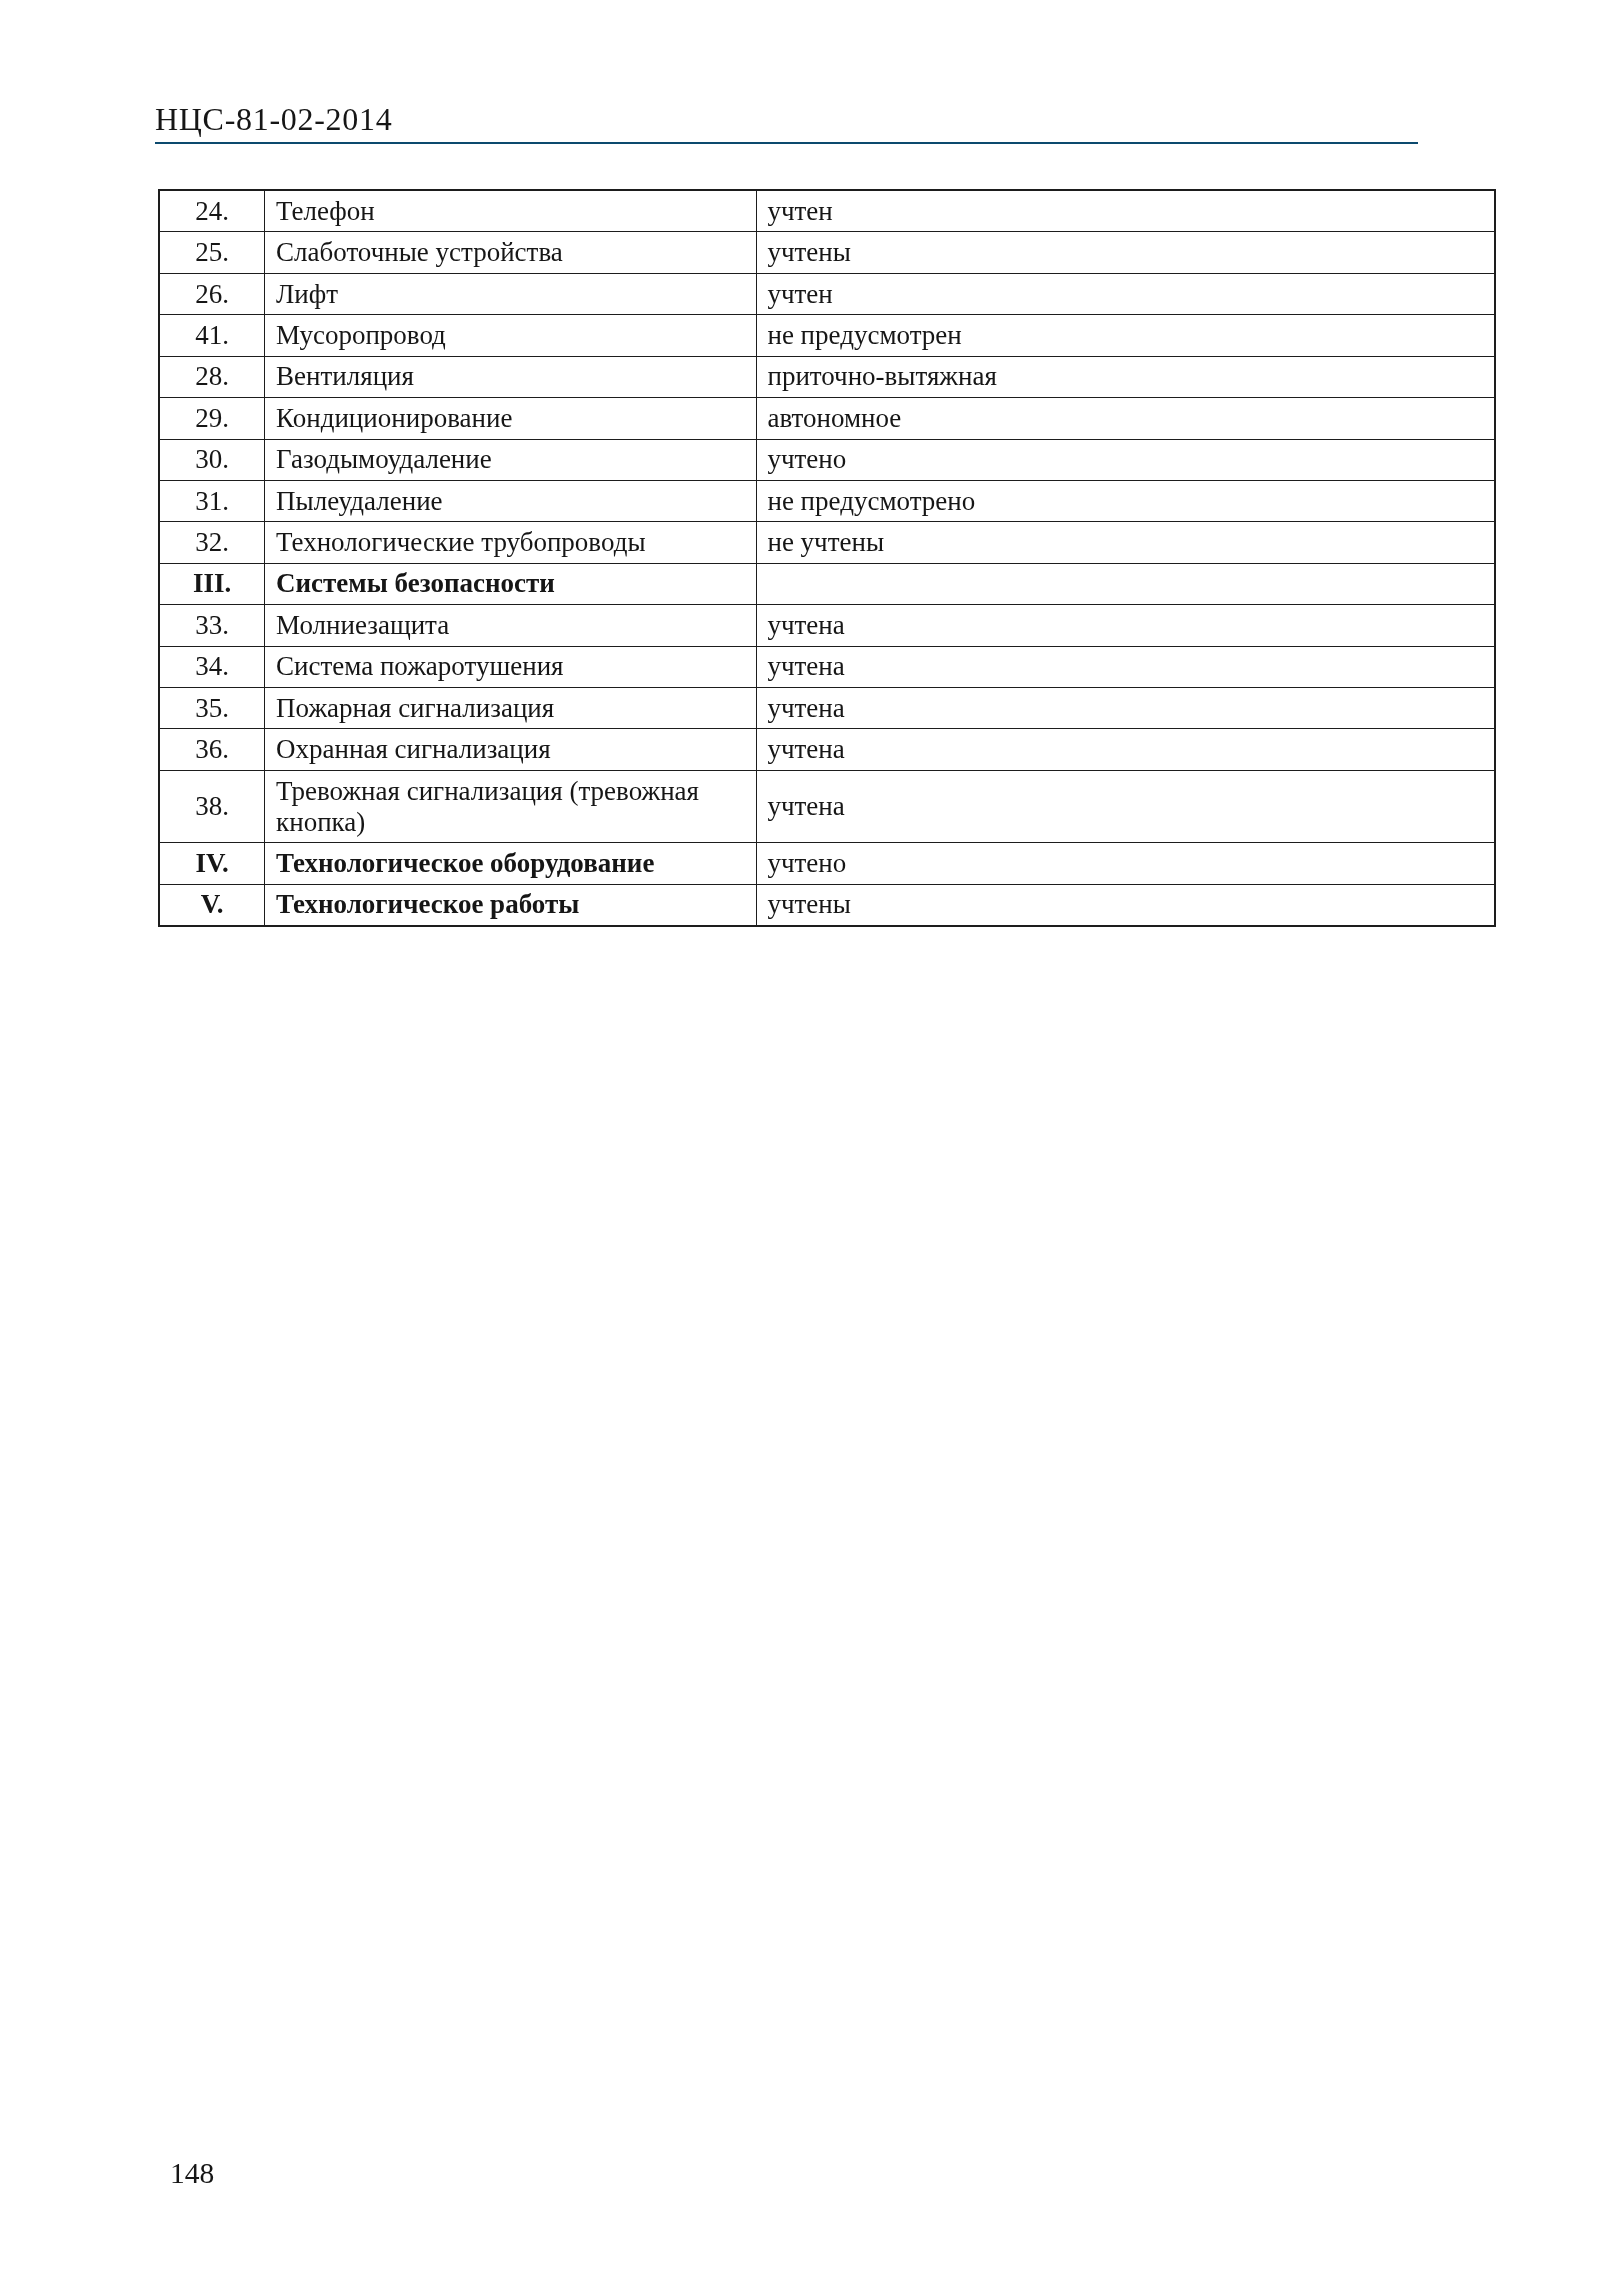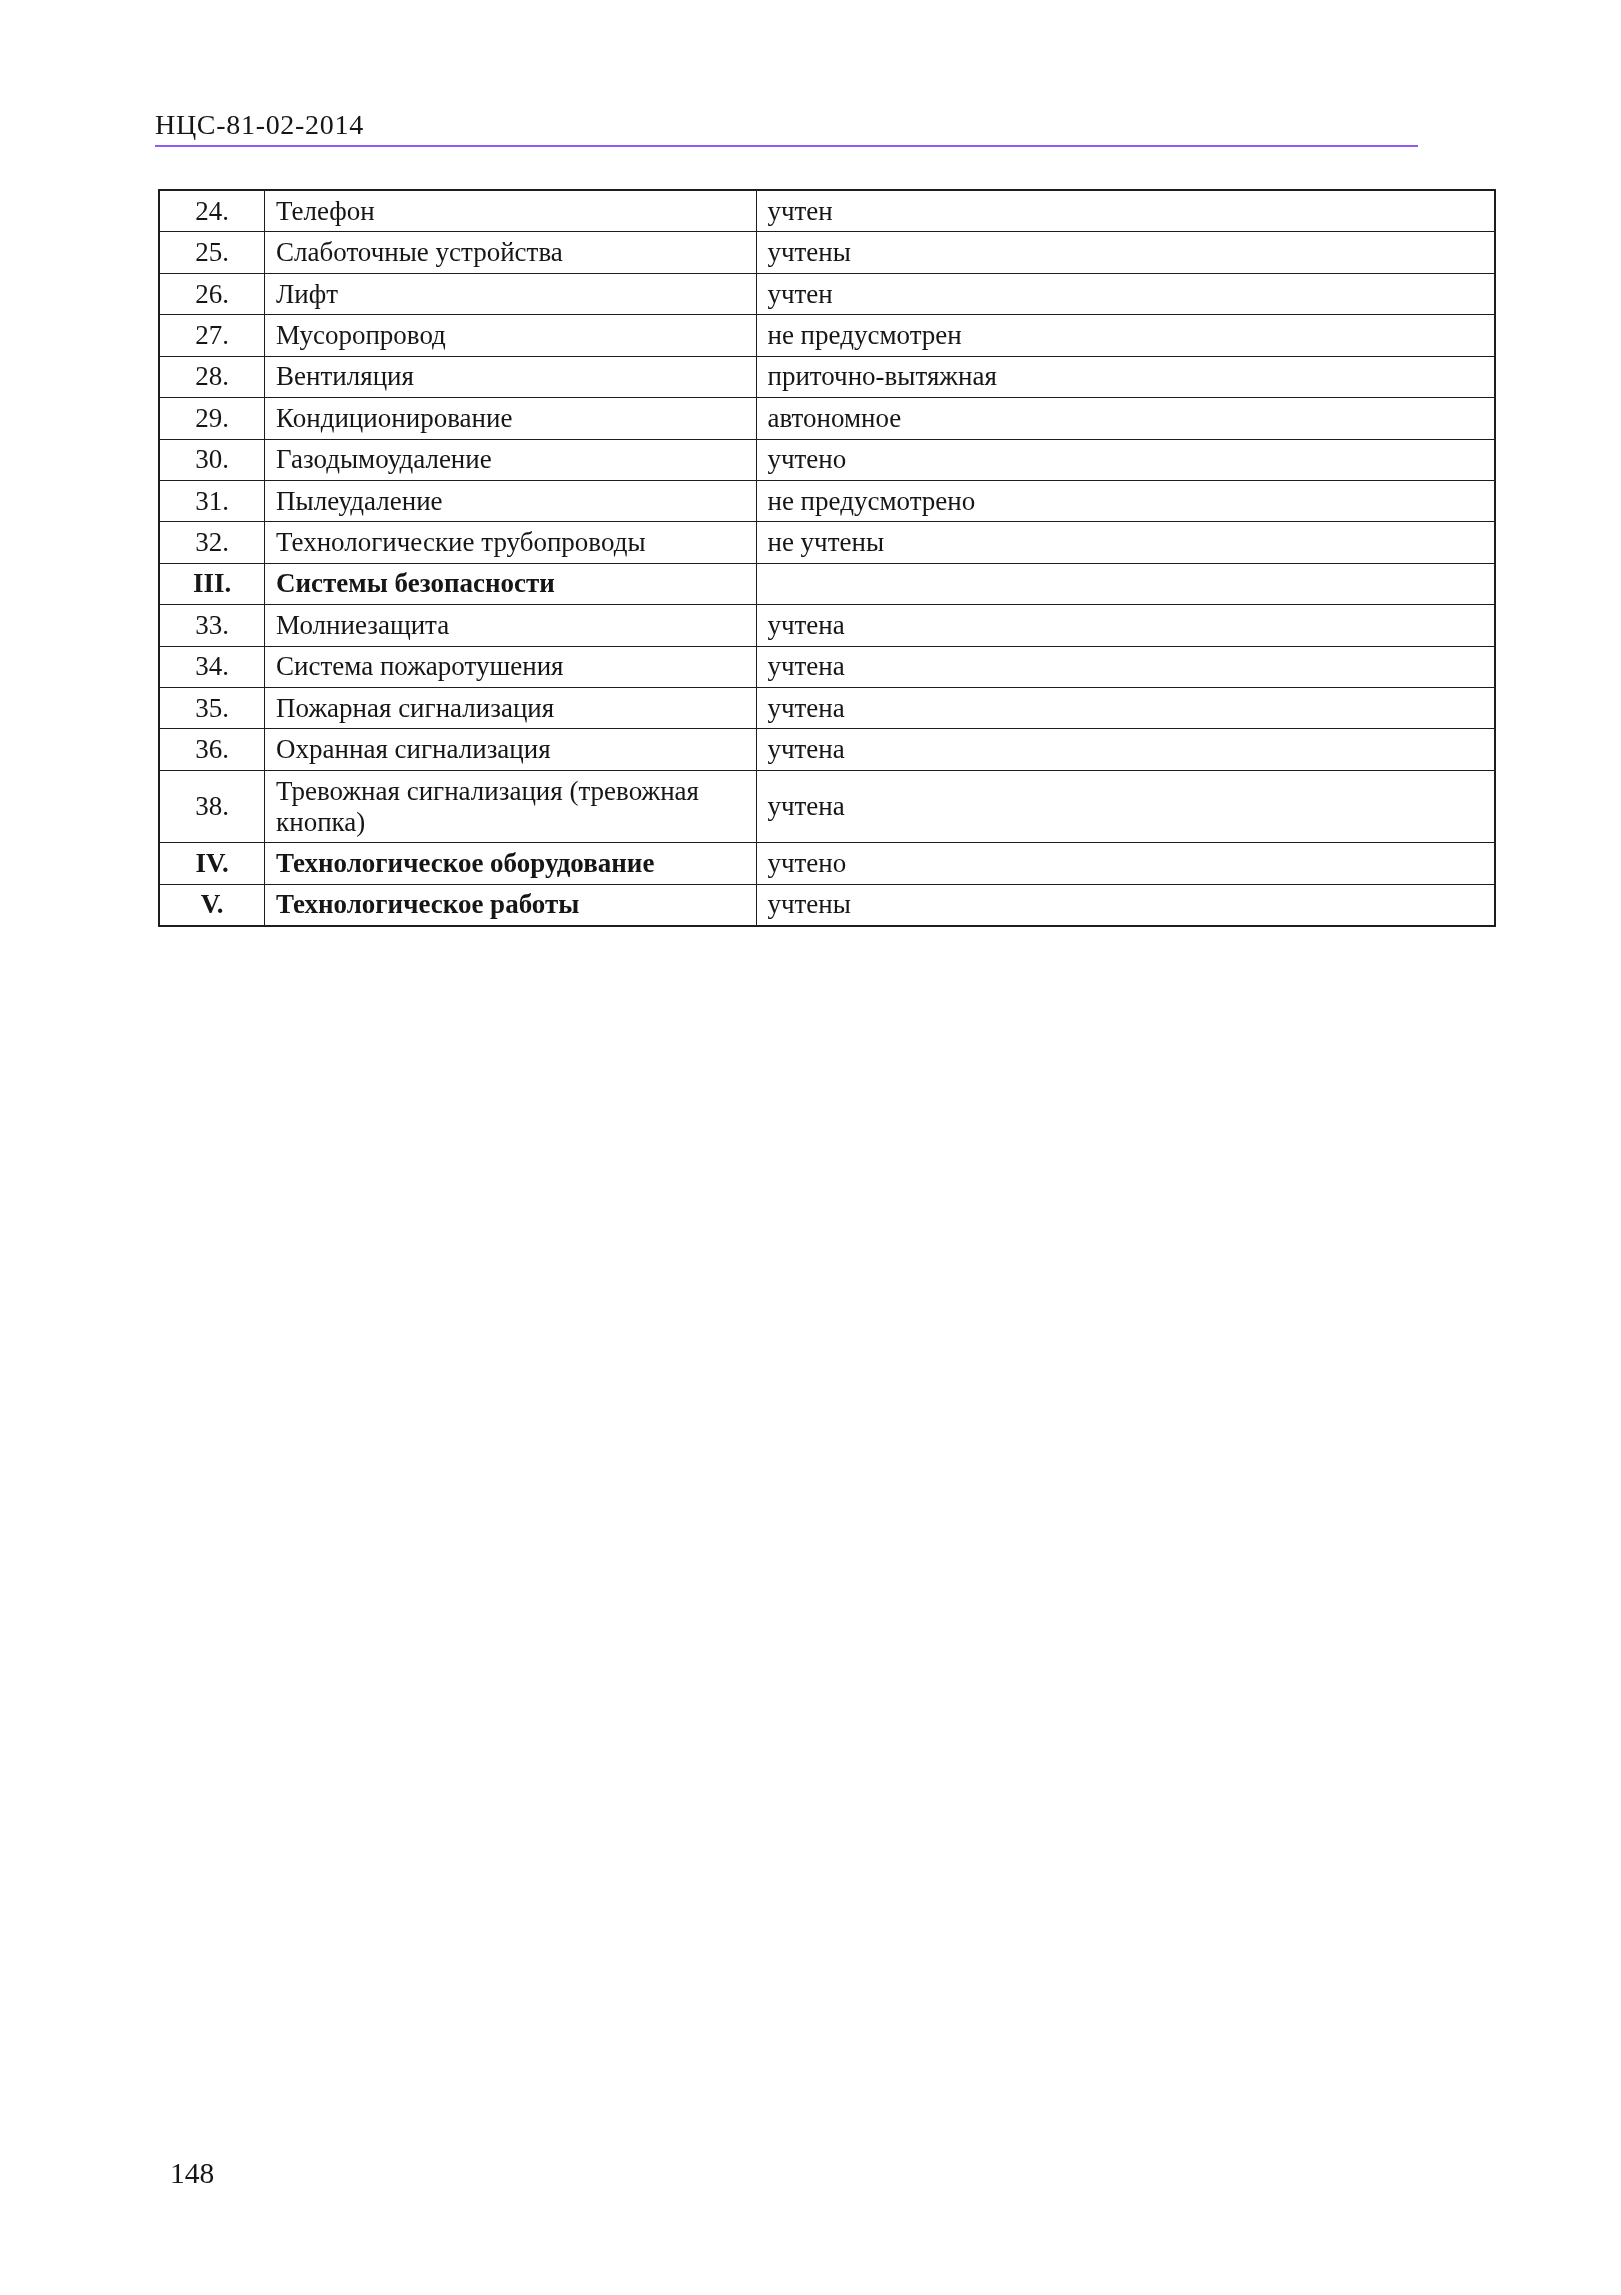--- a/index.html
+++ b/index.html
@@ -12,25 +12,25 @@
     width: 1622px;
     height: 2295px;
     background: #ffffff;
     font-family: "Liberation Serif", "DejaVu Serif", serif;
     color: #161616;
     overflow: hidden;
   }
   .doc-header {
     position: absolute;
     left: 155px;
-    top: 109px;
+    top: 101px;
     width: 1263px;
-    border-bottom: 2px solid #8b5cf6;
+    border-bottom: 2px solid #0c4a6e;
     padding-bottom: 4px;
-    font-size: 28px;
+    font-size: 32px;
     letter-spacing: 0.7px;
   }
   .spec-table {
     position: absolute;
     left: 158px;
     top: 189px;
     width: 1291px;
     border-collapse: collapse;
     font-size: 27px;
     table-layout: fixed;
@@ -92,21 +92,21 @@
           <td class="col-num">25.</td>
           <td class="col-name">Слаботочные устройства</td>
           <td class="col-value">учтены</td>
         </tr>
         <tr>
           <td class="col-num">26.</td>
           <td class="col-name">Лифт</td>
           <td class="col-value">учтен</td>
         </tr>
         <tr>
-          <td class="col-num">27.</td>
+          <td class="col-num">41.</td>
           <td class="col-name">Мусоропровод</td>
           <td class="col-value">не предусмотрен</td>
         </tr>
         <tr>
           <td class="col-num">28.</td>
           <td class="col-name">Вентиляция</td>
           <td class="col-value">приточно-вытяжная</td>
         </tr>
         <tr>
           <td class="col-num">29.</td>

